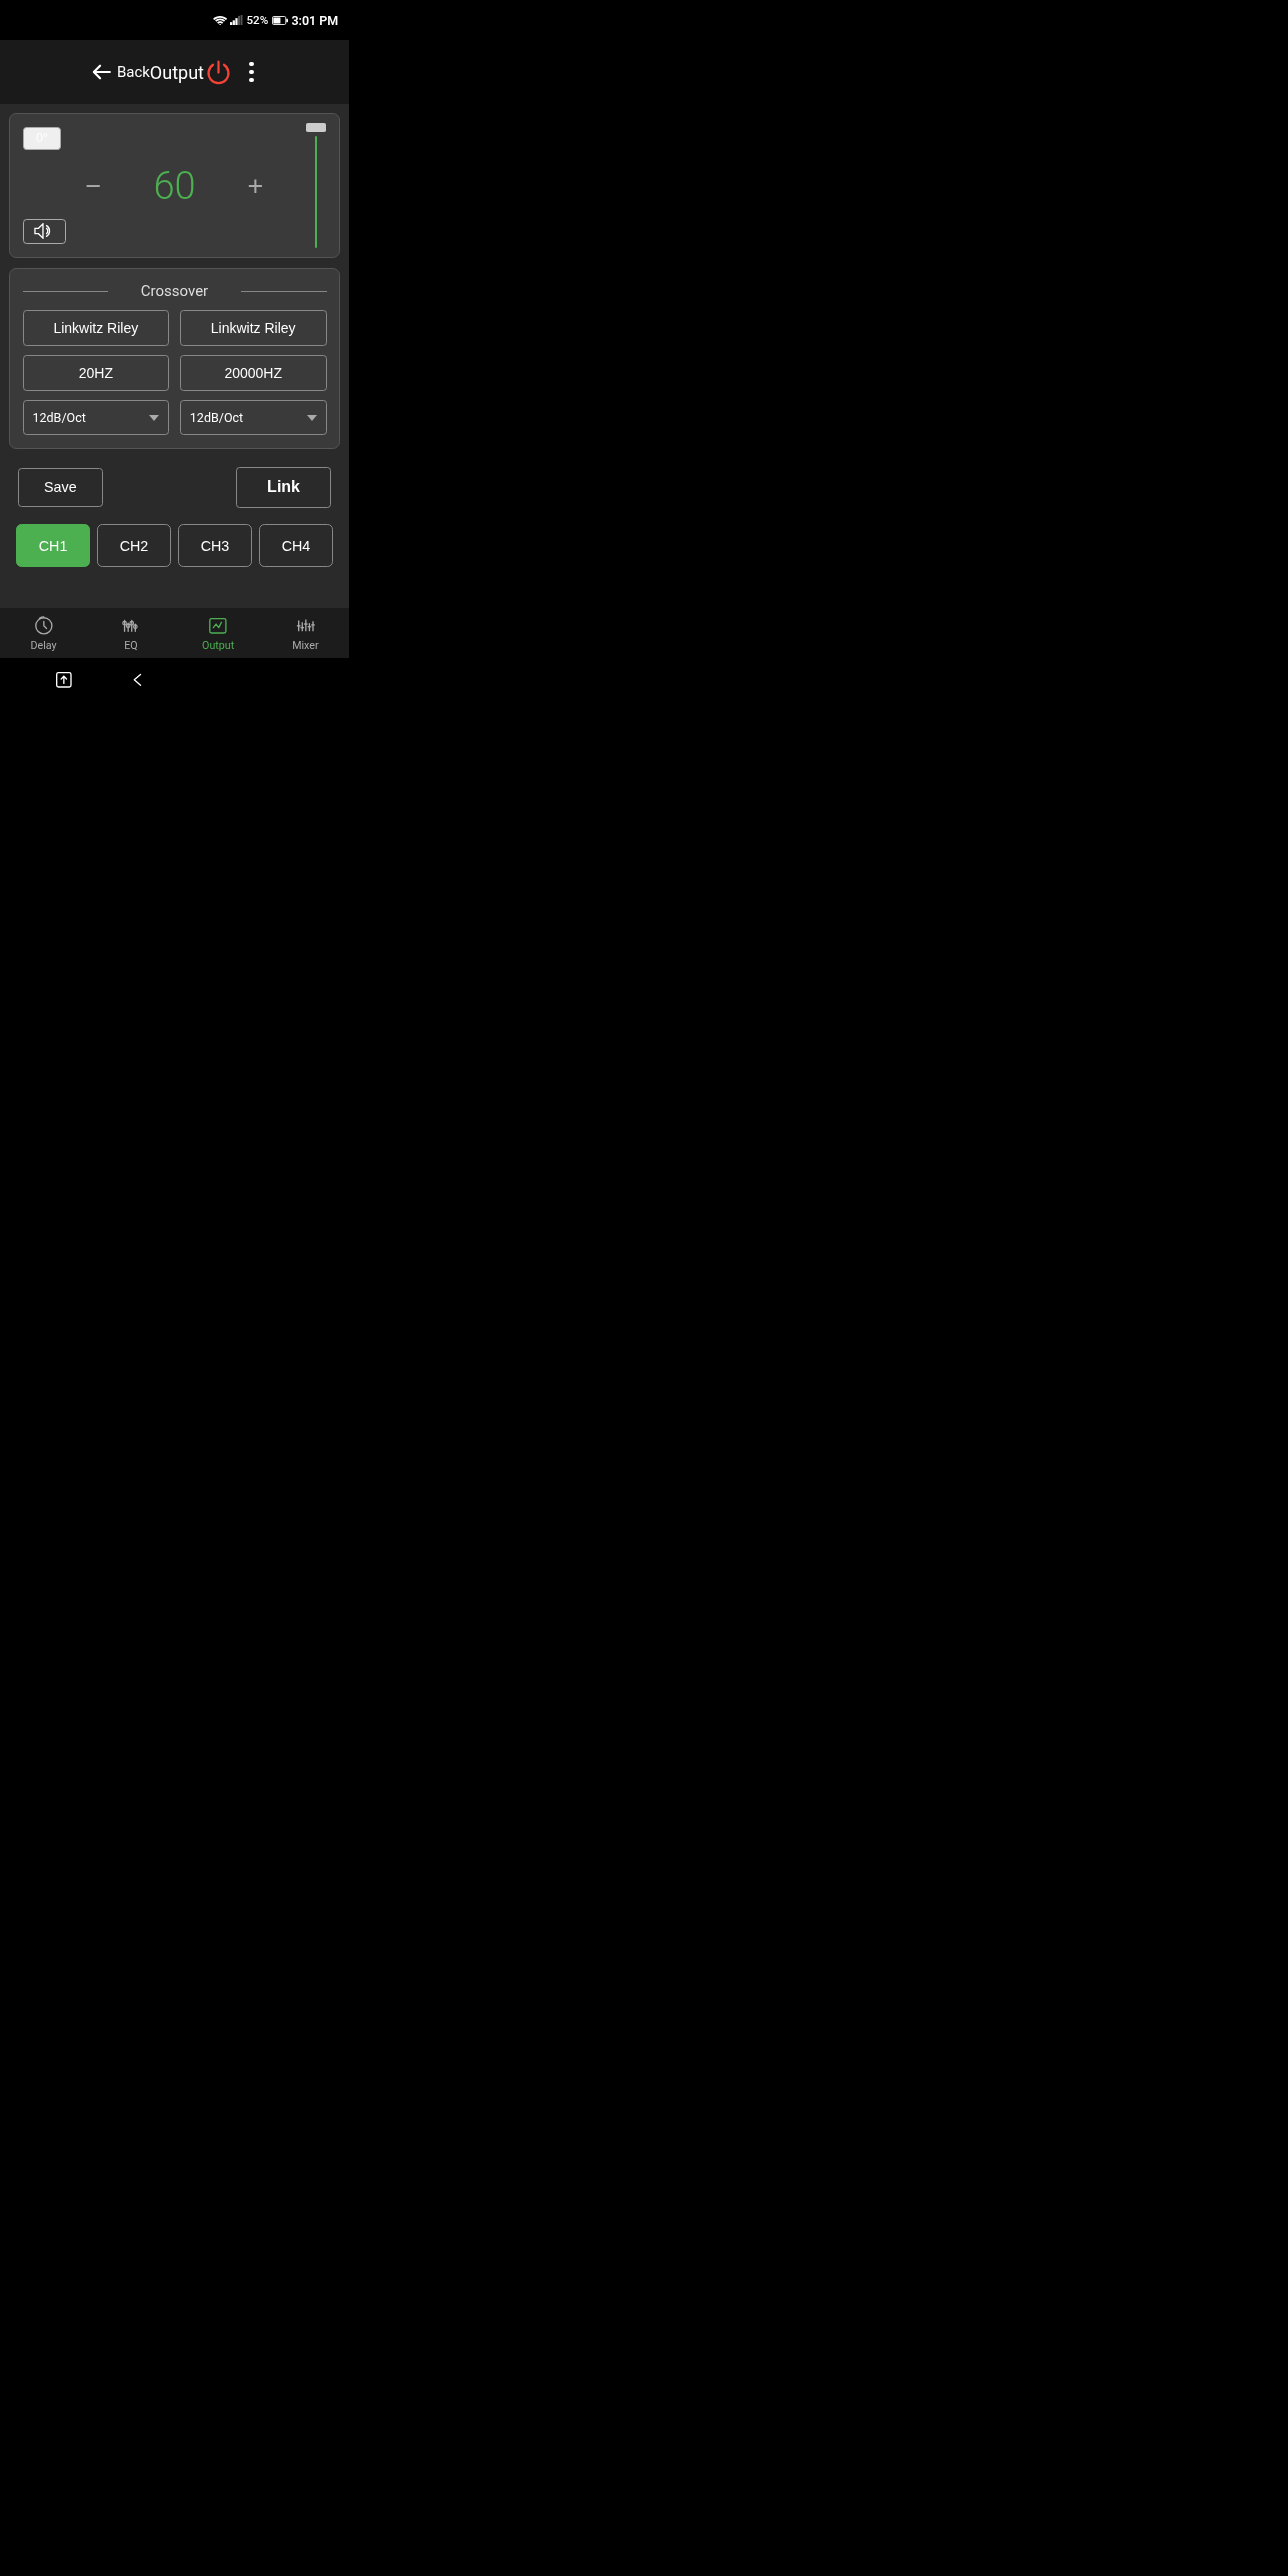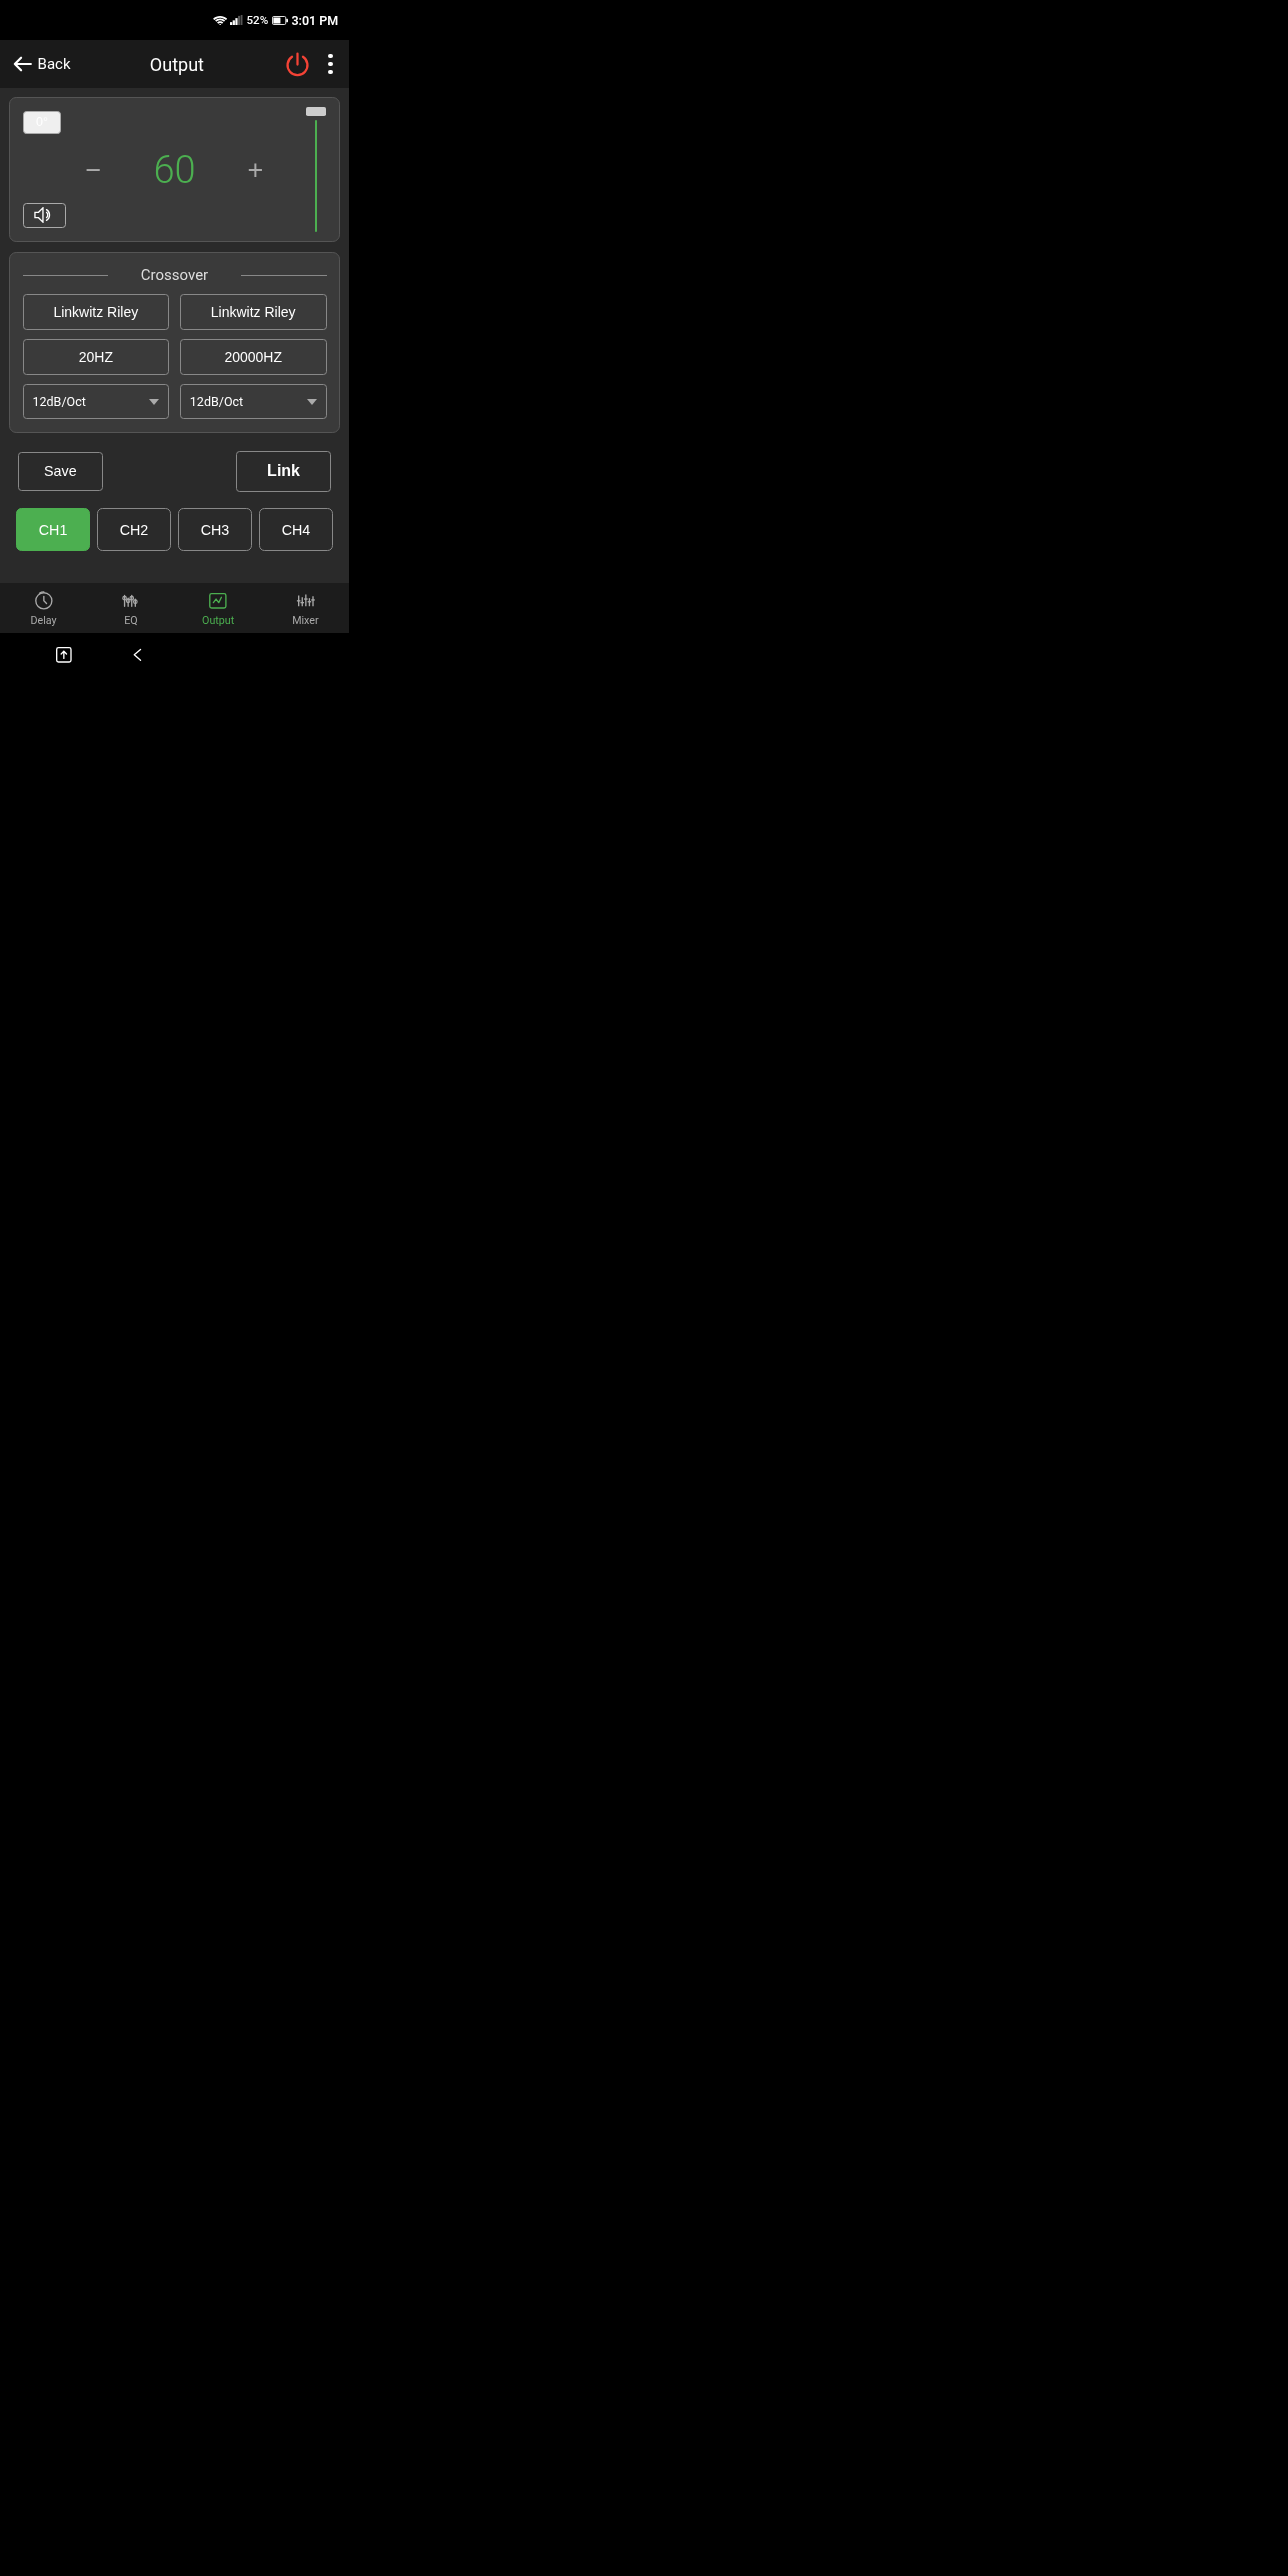--- a/index.html
+++ b/index.html
@@ -23,24 +23,24 @@
       padding: 0 10.7px;
       gap: 5.4px;
       font-size: 11.6px;
       font-weight: 500;
     }
     .status-icons { display: flex; align-items: center; gap: 3.6px; }
 
     
     .top-nav {
       background: #1a1a1a;
-      height: 48px;
-      display: flex;
-      align-items: center;
-      justify-content: space-between;
+      height: 64px;
+      display: flex;
+      align-items: center;
+      justify-content: center;
       padding: 0 12.5px;
     }
     .nav-back {
       display: flex;
       align-items: center;
       gap: 5.4px;
       font-size: 15px;
       color: #fff;
       cursor: pointer;
     }
@@ -257,21 +257,21 @@
       padding: 10.7px 30px;
     }
 
     
     .channels-section {
       padding: 0 7.2px 9px;
     }
     .ch-row {
       display: flex;
       gap: 7.2px;
-      margin-bottom: 14px;
+      margin-bottom: 23px;
     }
     .ch-btn {
       flex: 1;
       border: 0.9px solid #888;
       border-radius: 5.4px;
       background: transparent;
       color: #fff;
       font-size: 14.3px;
       padding: 12.5px 0;
       text-align: center;

